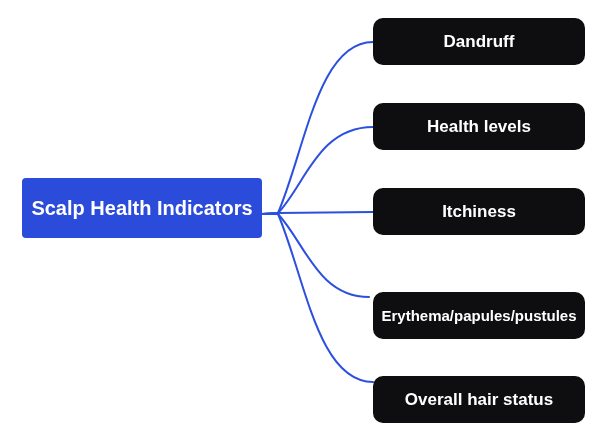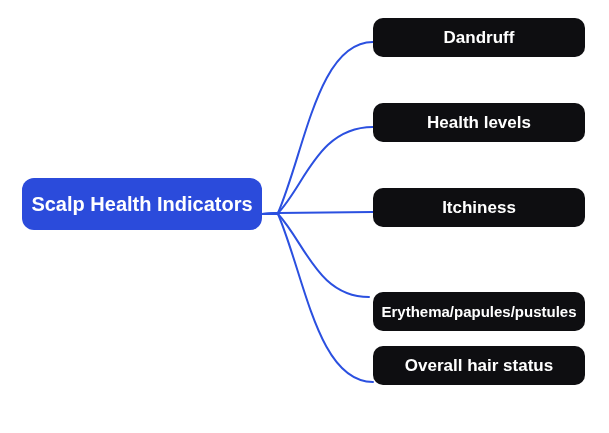--- a/index.html
+++ b/index.html
@@ -39,38 +39,38 @@
     font-weight: bold;
     text-align: center;
     white-space: nowrap;
     overflow: hidden;
     cursor: pointer;
   }
   .root-node {
     left: 22px;
     top: 178px;
     width: 240px;
-    height: 52px;
+    height: 60px;
     background: #2B4BDB;
-    border-radius: 12px;
+    border-radius: 4px;
     font-size: 20px;
   }
   .branch-node {
     left: 373px;
     width: 212px;
-    height: 39px;
+    height: 47px;
     background: #0E0E11;
     border-radius: 10px;
     font-size: 17px;
   }
   .branch-0 { top: 18px; }
   .branch-1 { top: 103px; }
   .branch-2 { top: 188px; }
   .branch-3 { top: 273px; font-size: 15px; margin-top: 19px; }
-  .branch-4 { top: 346px; }
+  .branch-4 { top: 376px; }
   .node-label {
     display: inline-block;
     max-width: 100%;
   }
 </style>
 </head>
 <body>
 
 <div class="canvas">
 

